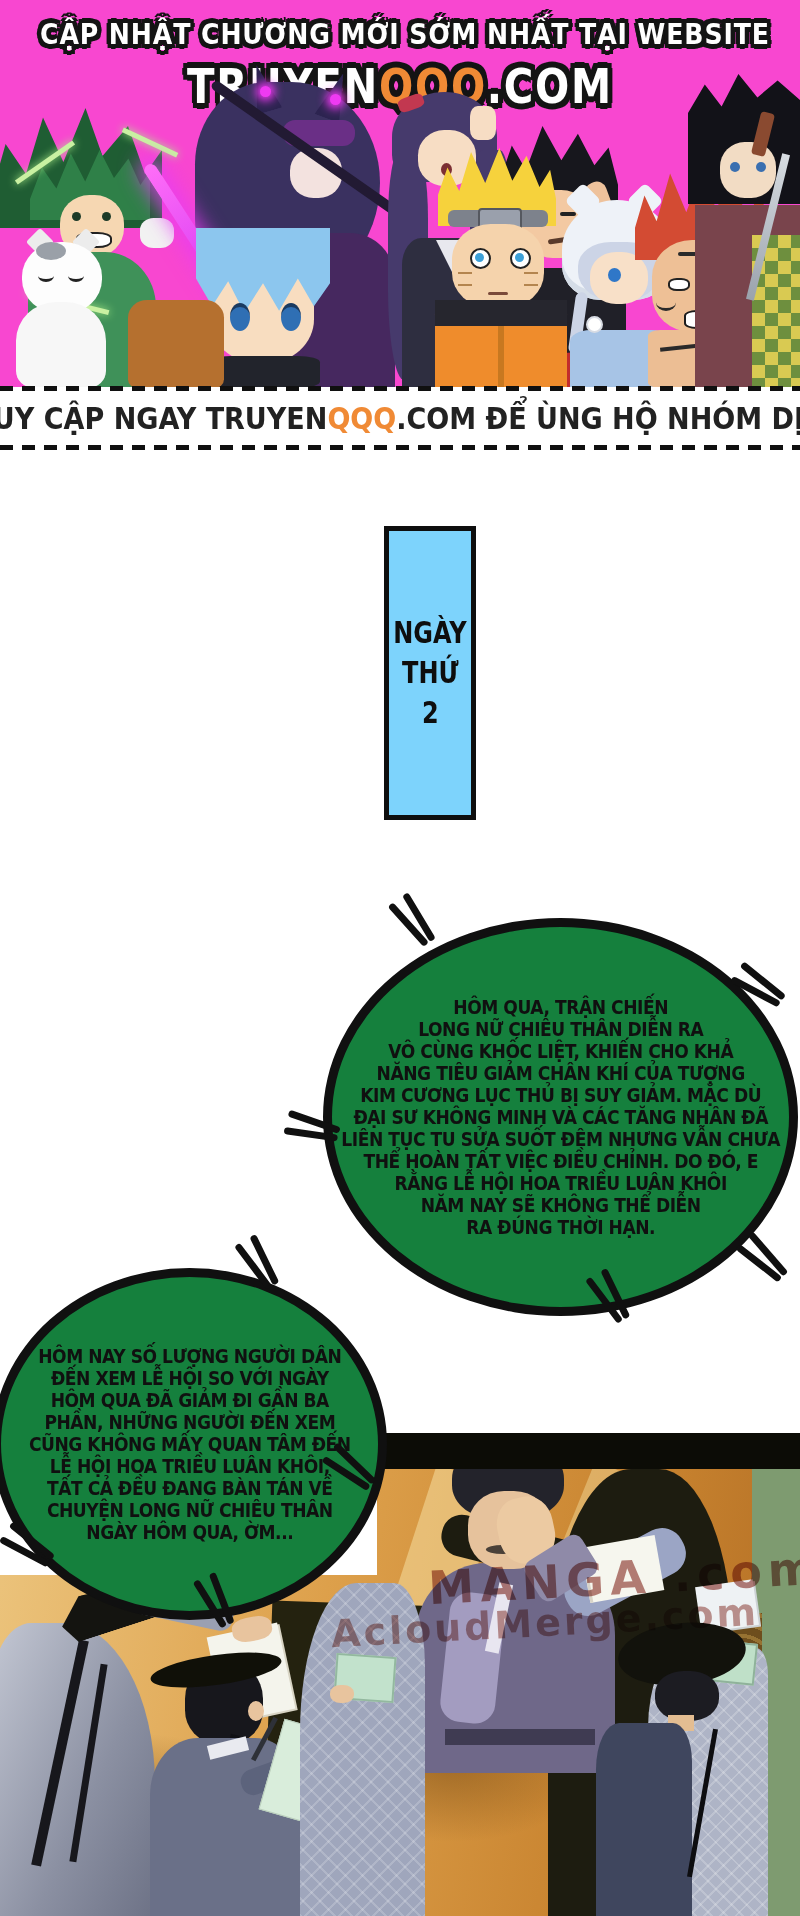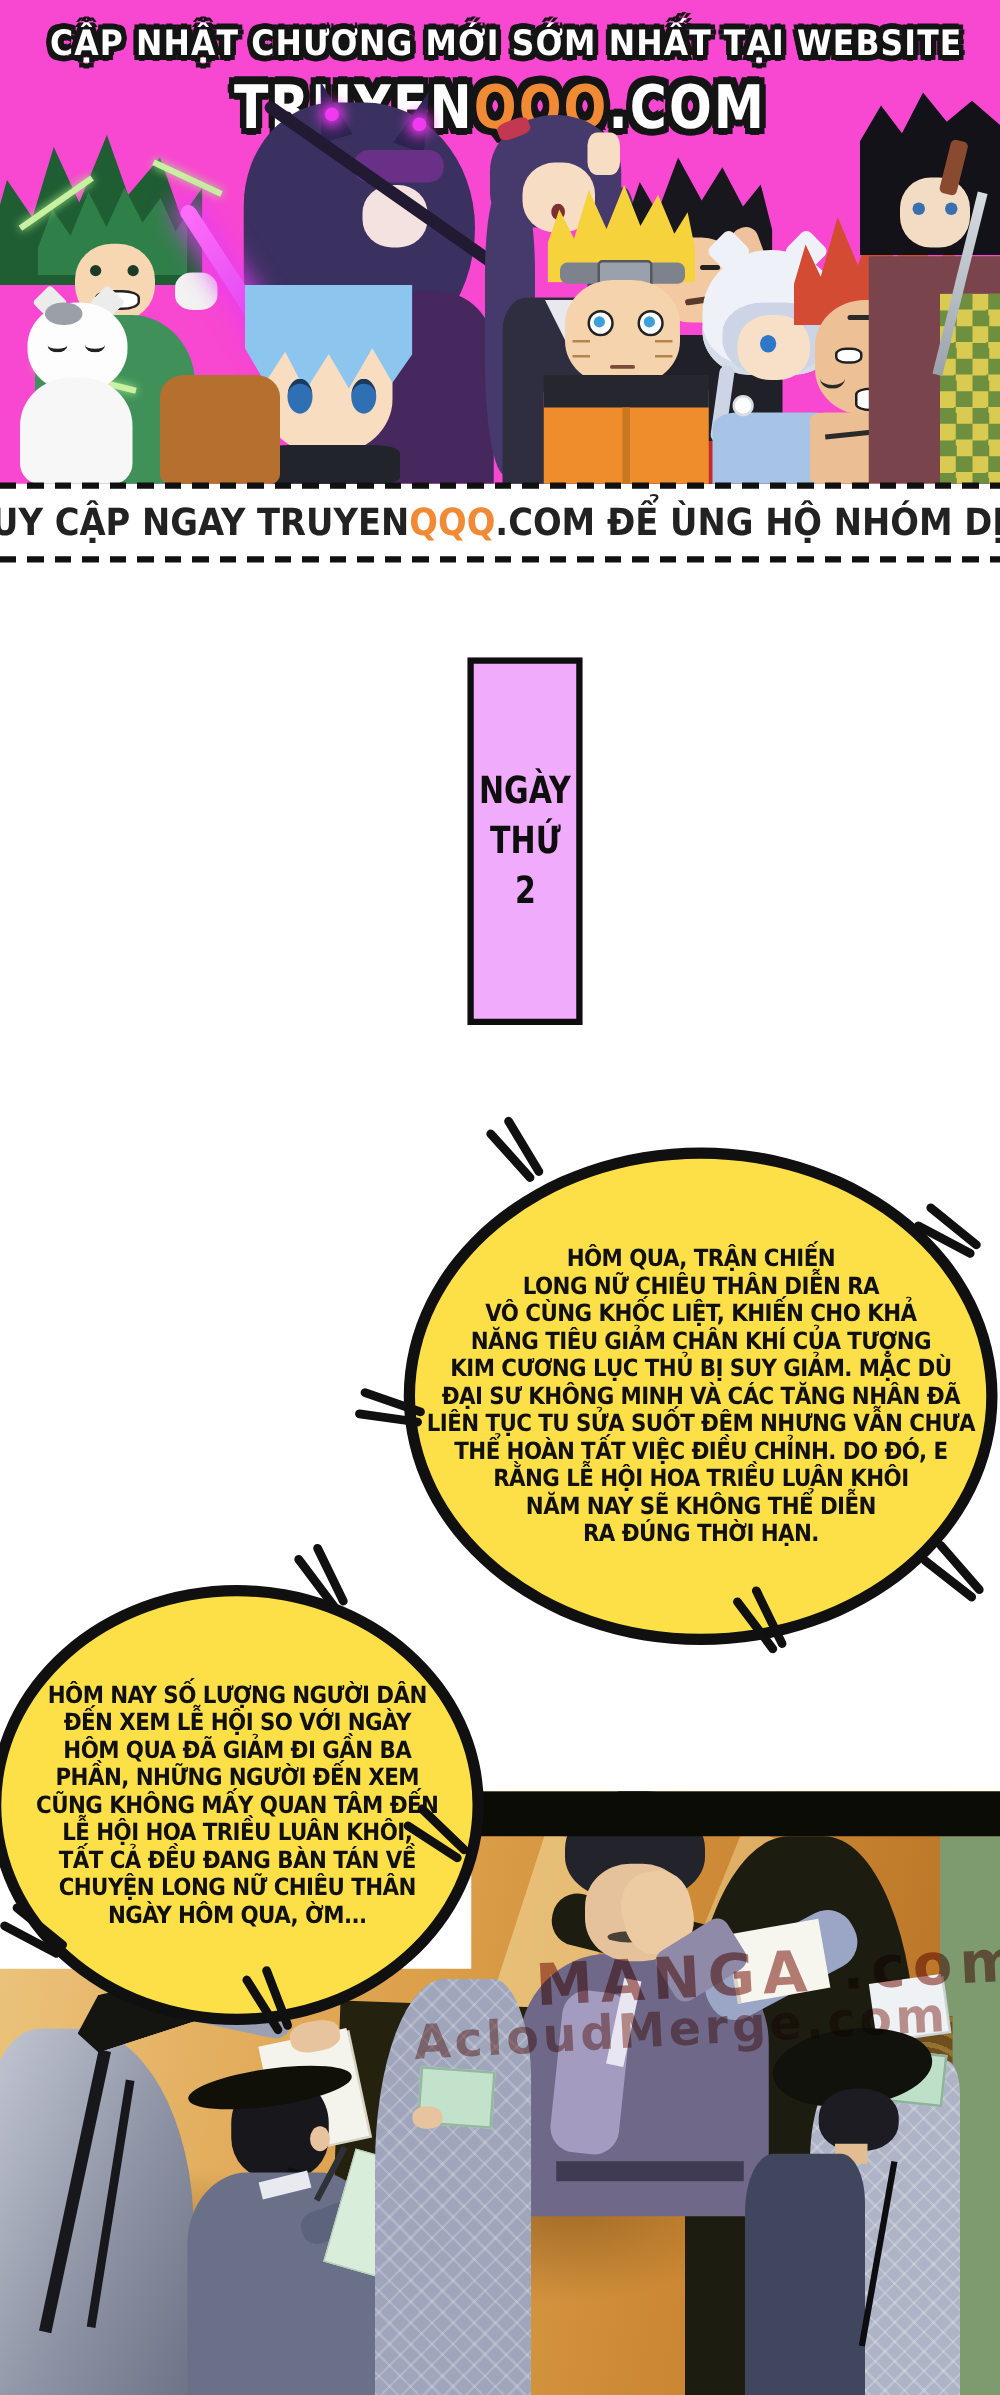--- a/index.html
+++ b/index.html
@@ -17,25 +17,25 @@
     text-shadow:-5px -5px 0 #141414,5px -5px 0 #141414,-5px 5px 0 #141414,5px 5px 0 #141414,
       -6px 0 0 #141414,6px 0 0 #141414,0 -6px 0 #141414,0 6px 0 #141414;}
   .qqq{color:#f08a35;}
   
   .dashline{left:0;width:800px;height:5px;
     background:repeating-linear-gradient(90deg,#101010 0 13px,transparent 13px 22px);}
   .strip-text{left:0;top:394px;width:800px;height:48px;display:flex;align-items:center;
     justify-content:center;font-size:30px;font-weight:700;color:#222;transform:scaleX(.9);
     white-space:nowrap;}
   
-  #daybox{left:374px;top:526px;width:82px;height:284px;background:#f0abfc;border:5px solid #0e0e0e;
+  #daybox{left:384px;top:526px;width:82px;height:284px;background:#7dd3fc;border:5px solid #0e0e0e;
     display:flex;flex-direction:column;align-items:center;justify-content:center;gap:8px;}
   #daybox div{font-size:30px;font-weight:800;color:#0e0e0e;transform:scaleX(.8);line-height:32px;}
   
-  .bubble{background:#fde047;border:9px solid #101010;border-radius:50%;
+  .bubble{background:#15803d;border:9px solid #101010;border-radius:50%;
     display:flex;flex-direction:column;align-items:center;justify-content:center;}
   .bubble .lines{transform:scaleX(.9);}
   .bubble .ln{white-space:nowrap;text-align:center;font-weight:700;color:#101010;
     font-size:19px;letter-spacing:-.5px;}
   .tick{position:absolute;width:54px;height:24px;}
   .tick b,.tick i{position:absolute;left:0;display:block;width:100%;height:7px;
     background:#101010;border-radius:4px;}
   .tick b{top:0;transform:rotate(4deg);}
   .tick i{top:13px;transform:rotate(-7deg);}
   

